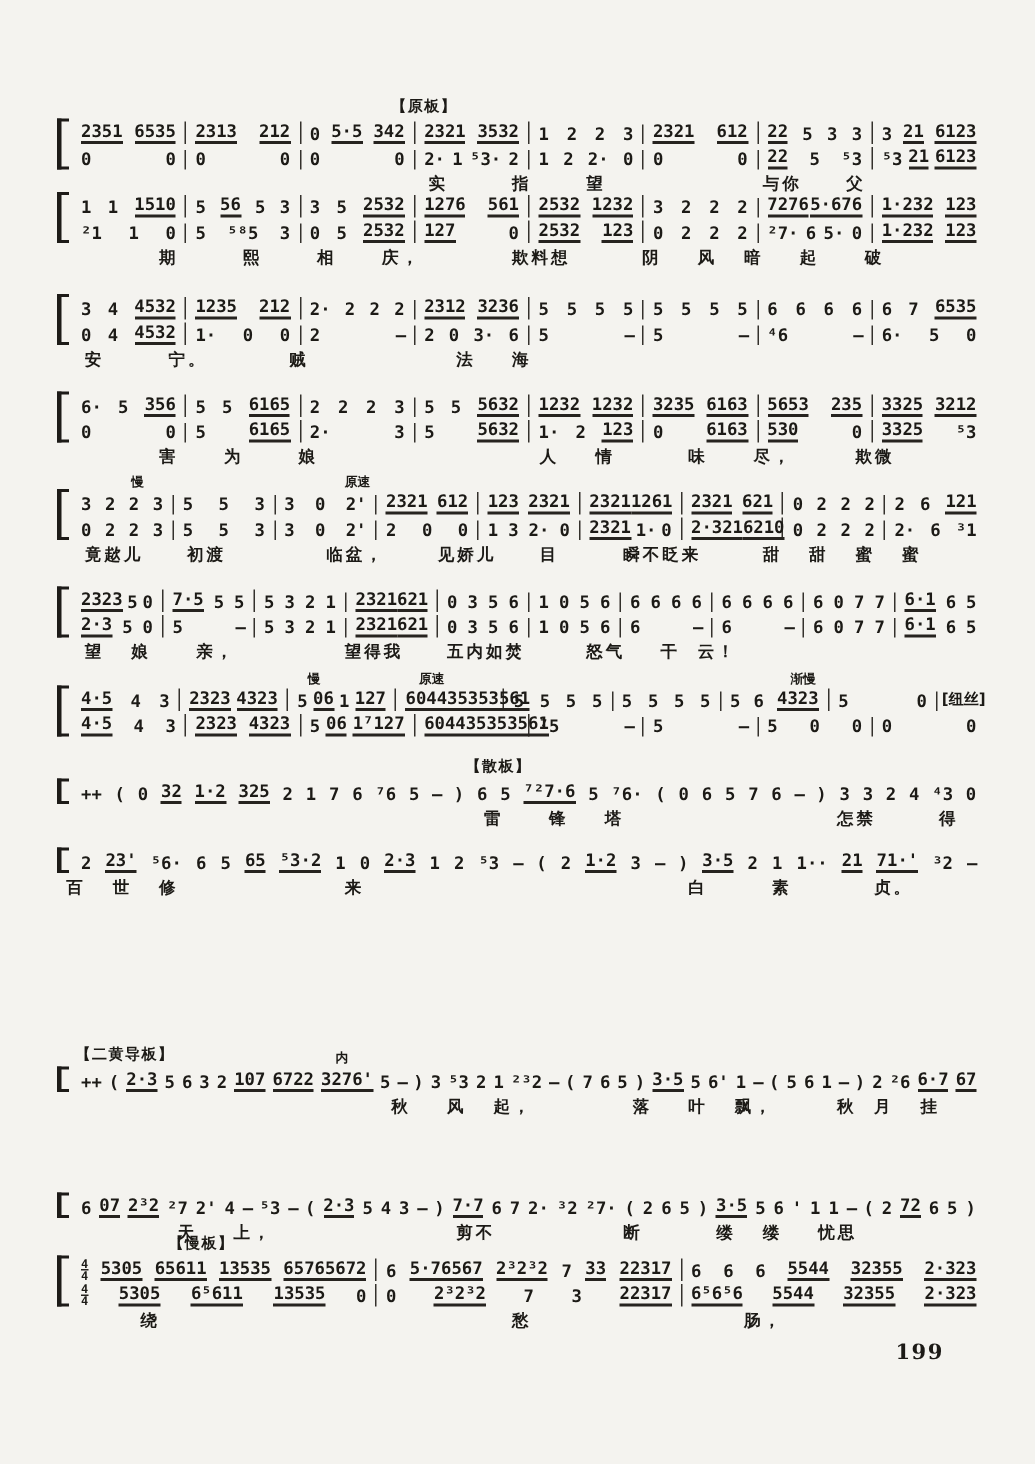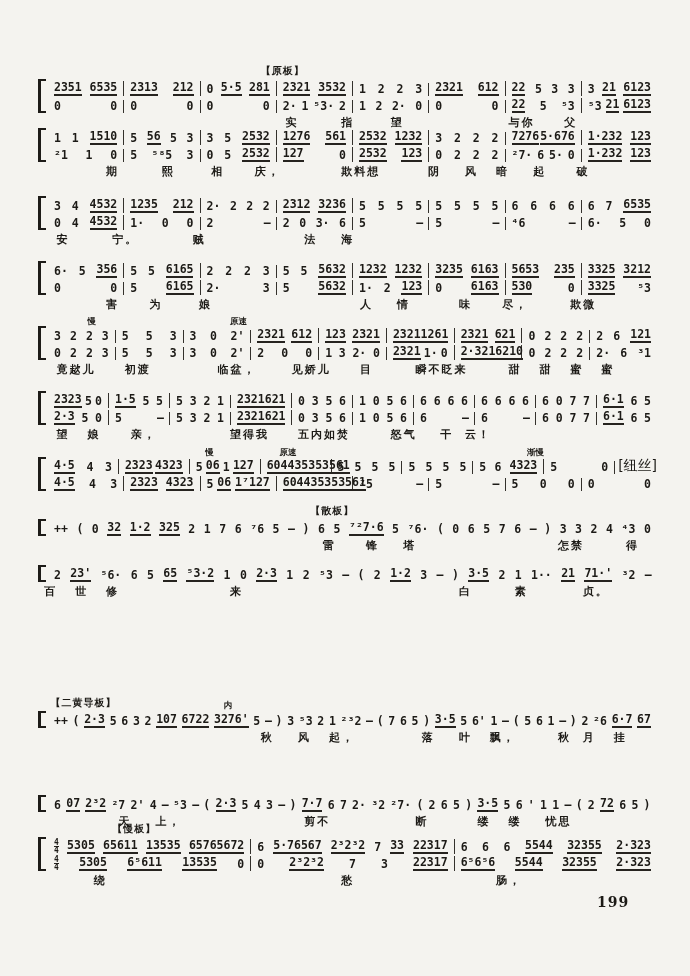--- a/index.html
+++ b/index.html
@@ -19,21 +19,21 @@
            padding:0 6px;min-width:0;}
   .measure:not(:last-child){border-right:1.5px solid #34312c;}
   .tok{font-family:"DejaVu Sans Mono",monospace;font-size:11.5px;font-weight:700;
        line-height:13px;white-space:nowrap;}
   .tok.beam{border-bottom:2px solid #26231f;padding-bottom:0.5px;}
   .tok.dash{letter-spacing:-1px;}
   .ts{display:inline-flex;flex-direction:column;font-family:"DejaVu Sans Mono",monospace;
       font-size:8px;font-weight:700;line-height:7px;text-align:center;}
   .ts i{font-style:normal;}
   .ts i:first-child{border-bottom:1px solid #26231f;}
-  .endlabel{font-size:14px;font-weight:400;white-space:nowrap;padding-left:3px;align-self:center;}
+  .endlabel{font-size:10px;font-weight:700;white-space:nowrap;padding-left:3px;align-self:center;}
   .lyr{position:relative;height:15px;margin-top:2px;}
   .lchunk{position:absolute;top:0;font-size:11px;font-weight:700;letter-spacing:2px;
           white-space:nowrap;}
   .titleblock{position:absolute;left:42px;width:612px;top:684px;height:42px;display:flex;
               align-items:center;border-top:2px solid #24221e;border-bottom:2px solid #24221e;}
   .bullet{width:15px;height:15px;border-radius:50%;background:#1c1a16;margin:0 14px 0 8px;flex:0 0 auto;}
   .songtitle{font-size:19px;font-weight:700;letter-spacing:3px;}
   .attr{margin-left:auto;margin-right:4px;font-family:"DejaVu Serif",serif;font-style:italic;
         font-weight:700;font-size:13px;letter-spacing:1px;}
   .pagenum{position:absolute;top:894px;left:597px;font-family:"DejaVu Serif",serif;
@@ -57,21 +57,21 @@
                 <span class="tok beam">2351</span>
                 <span class="tok beam">6535</span>
               </div>
               <div class="measure">
                 <span class="tok beam">2313</span>
                 <span class="tok beam">212</span>
               </div>
               <div class="measure">
                 <span class="tok">0</span>
                 <span class="tok beam">5·5</span>
-                <span class="tok beam">281</span>
+                <span class="tok beam">342</span>
               </div>
               <div class="measure">
                 <span class="tok beam">2321</span>
                 <span class="tok beam">3532</span>
               </div>
               <div class="measure">
                 <span class="tok">1</span>
                 <span class="tok">2</span>
                 <span class="tok">2</span>
                 <span class="tok">3</span>
@@ -549,21 +549,21 @@
         <div class="body">
           <div class="bracket"></div>
           <div class="lines">
             <div class="vrow">
               <div class="measure">
                 <span class="tok beam">2323</span>
                 <span class="tok">5</span>
                 <span class="tok">0</span>
               </div>
               <div class="measure">
-                <span class="tok beam">1·5</span>
+                <span class="tok beam">7·5</span>
                 <span class="tok">5</span>
                 <span class="tok">5</span>
               </div>
               <div class="measure">
                 <span class="tok">5</span>
                 <span class="tok">3</span>
                 <span class="tok">2</span>
                 <span class="tok">1</span>
               </div>
               <div class="measure">

